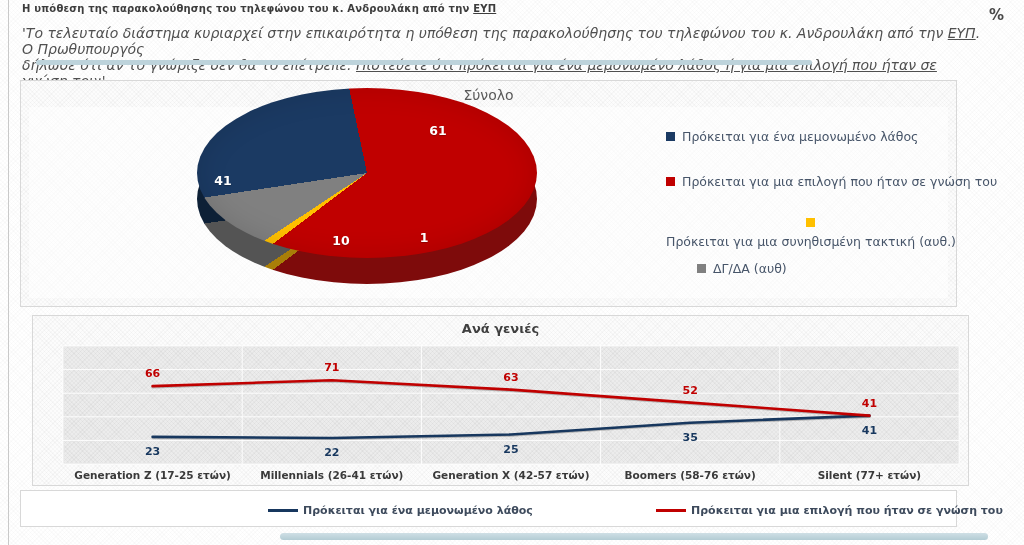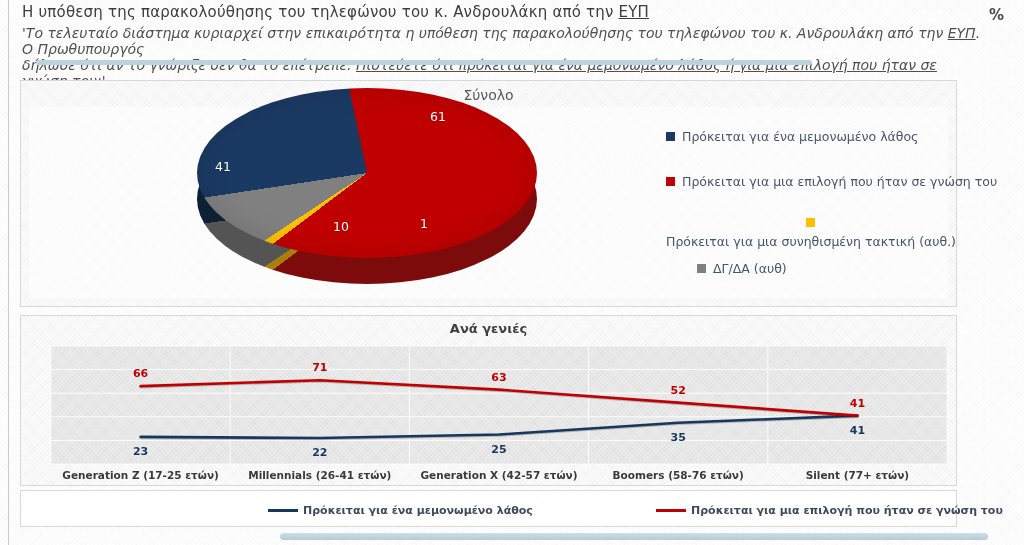--- a/index.html
+++ b/index.html
@@ -9,55 +9,55 @@
     font-family:"DejaVu Sans", sans-serif;
     background-color:#ffffff;
     background-image:
       repeating-linear-gradient(45deg, rgba(0,0,0,.016) 0 1px, transparent 1px 3px),
       repeating-linear-gradient(-45deg, rgba(0,0,0,.016) 0 1px, transparent 1px 3px);
     color:#3d3d3d;
   }
   .edge-rule { position:absolute; left:8px; top:0; width:1px; height:545px; background:#c9c9c9; }
 
   
-  .title { position:absolute; left:22px; top:3px; font-size:15px; font-weight:normal; color:#3d3d3d; letter-spacing:.2px; white-space:nowrap; }
+  .title { position:absolute; left:22px; top:3px; font-size:10px; font-weight:bold; color:#3d3d3d; letter-spacing:.2px; white-space:nowrap; }
   .title .u { text-decoration:underline; }
   .pct { position:absolute; right:20px; top:6px; font-size:15px; font-weight:bold; color:#4a4a4a; }
   .subtitle { position:absolute; left:22px; top:25px; width:960px; font-size:14px; font-style:italic; color:#4f4f4f; line-height:16px; }
   .subtitle .u { text-decoration:underline; }
   .subtitle-bar { position:absolute; left:36px; top:60px; width:776px; height:5px; background:#bdd3db; border-radius:3px; }
 
   
   .panel {
     position:absolute; left:20px; width:937px;
     background-color:#fcfcfc;
     background-image:
       repeating-linear-gradient(45deg, rgba(0,0,0,.022) 0 1px, transparent 1px 3px),
       repeating-linear-gradient(-45deg, rgba(0,0,0,.022) 0 1px, transparent 1px 3px);
     border:1px solid #d8d8d8;
   }
   .pie-panel   { top:80px;  height:227px; }
-  .line-panel  { top:315px; height:171px; }
+  .line-panel  { top:315px; height:171px;margin-left:12px; }
   .legend-panel{ top:490px; height:37px; background:#ffffff; background-image:none; }
 
   .panel-title { position:absolute; left:0; right:0; text-align:center; color:#595959; }
   .pie-panel .panel-title  { top:6px; font-size:14px; }
   .line-panel .panel-title { top:5px; font-size:13px; font-weight:bold; color:#3f3f3f; }
 
   .pie-inner { position:absolute; left:8px; top:26px; right:8px; bottom:8px; background:rgba(255,255,255,.6); }
 
   
   .pie-wrap { position:absolute; left:0; top:0; width:100%; height:100%; }
   .pie-top, .pie-side {
     position:absolute; left:176px; width:340px; height:340px; border-radius:50%;
     transform:scaleY(0.5);
   }
   .pie-top  { top:-78px; z-index:2; box-shadow:inset 0 0 40px rgba(0,0,0,.12); }
   .pie-side { top:-52px; z-index:1; }
-  .pie-label { position:absolute; z-index:3; transform:translate(-50%,-50%); color:#ffffff; font-weight:normal; font-size:12.5px; text-shadow:0 1px 1px rgba(0,0,0,.25); }
+  .pie-label { position:absolute; z-index:3; transform:translate(-50%,-50%); color:#ffffff; font-weight:bold; font-size:12.5px; text-shadow:0 1px 1px rgba(0,0,0,.25);margin-top:14px; }
 
   
   .plegend-item { position:absolute; left:645px; display:flex; align-items:center; gap:7px; z-index:3; }
   .plegend-swatch { width:9px; height:9px; flex:0 0 9px; }
   .plegend-label { font-size:12.5px; color:#475569; white-space:nowrap; }
 
   
   .plot-bg {
     position:absolute; left:30px; top:30px; width:896px; height:118px;
     background-color:#ececec;

